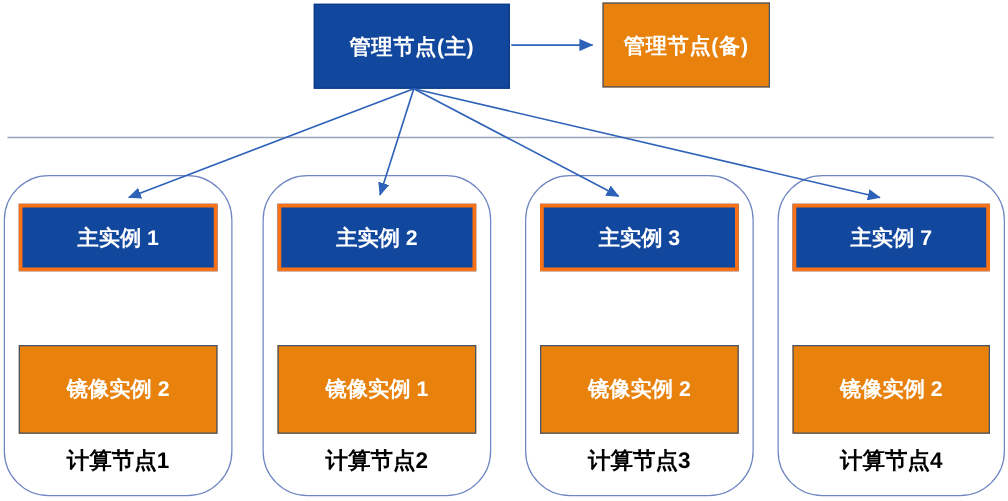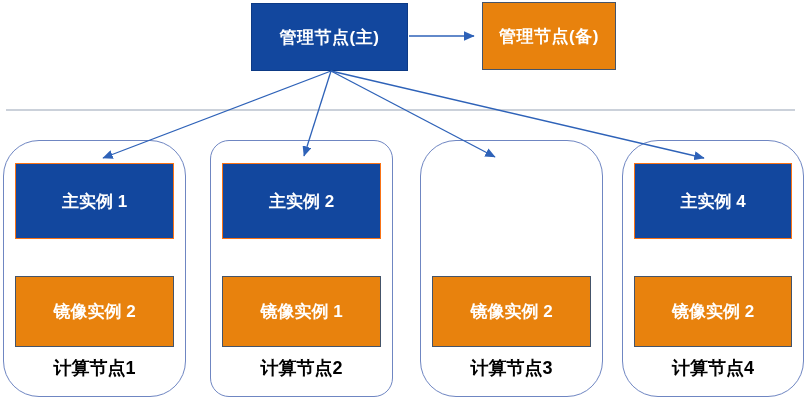--- a/index.html
+++ b/index.html
@@ -36,39 +36,39 @@
     position: absolute;
     top: 140px;
     width: 183px;
     height: 257px;
     border: 1.5px solid #6F86C2;
     border-radius: 36px;
     background: #ffffff;
     box-sizing: border-box;
   }
   .compute-node.n1 { left: 3px; }
-  .compute-node.n2 { left: 210px; border-radius: 19px; }
+  .compute-node.n2 { left: 210px; }
   .compute-node.n3 { left: 420px; }
   .compute-node.n4 { left: 622px; width: 182px; }
   .instance {
     position: absolute;
     left: 11px;
     right: 11px;
     display: flex;
     align-items: center;
     justify-content: center;
     color: #ffffff;
     font-size: 17px;
     font-weight: bold;
     box-sizing: border-box;
   }
   .instance.primary {
-    top: 22px; height: 76px;
+    top: 22px; height: 54px;
     background: #12479E;
-    border: 1px solid #f97316;
+    border: 3px solid #f97316;
   }
   .instance.mirror {
     top: 135px; height: 71px;
     background: #E8820D;
     border: 1px solid #44546A;
   }
   .node-label {
     position: absolute;
     left: 0; right: 0;
     bottom: 16px;
@@ -126,29 +126,32 @@
     <div class="instance primary">
       <span>主实例 2</span>
     </div>
     <div class="instance mirror">
       <span>镜像实例 1</span>
     </div>
     <div class="node-label">计算节点2</div>
   </div>
 
   <div class="compute-node n3">
+    <div class="instance primary">
+      <span>主实例 3</span>
+    </div>
     <div class="instance mirror">
       <span>镜像实例 2</span>
     </div>
     <div class="node-label">计算节点3</div>
   </div>
 
   <div class="compute-node n4">
     <div class="instance primary">
-      <span>主实例 4</span>
+      <span>主实例 7</span>
     </div>
     <div class="instance mirror">
       <span>镜像实例 2</span>
     </div>
     <div class="node-label">计算节点4</div>
   </div>
 
 </div>
 
 </body></html>

